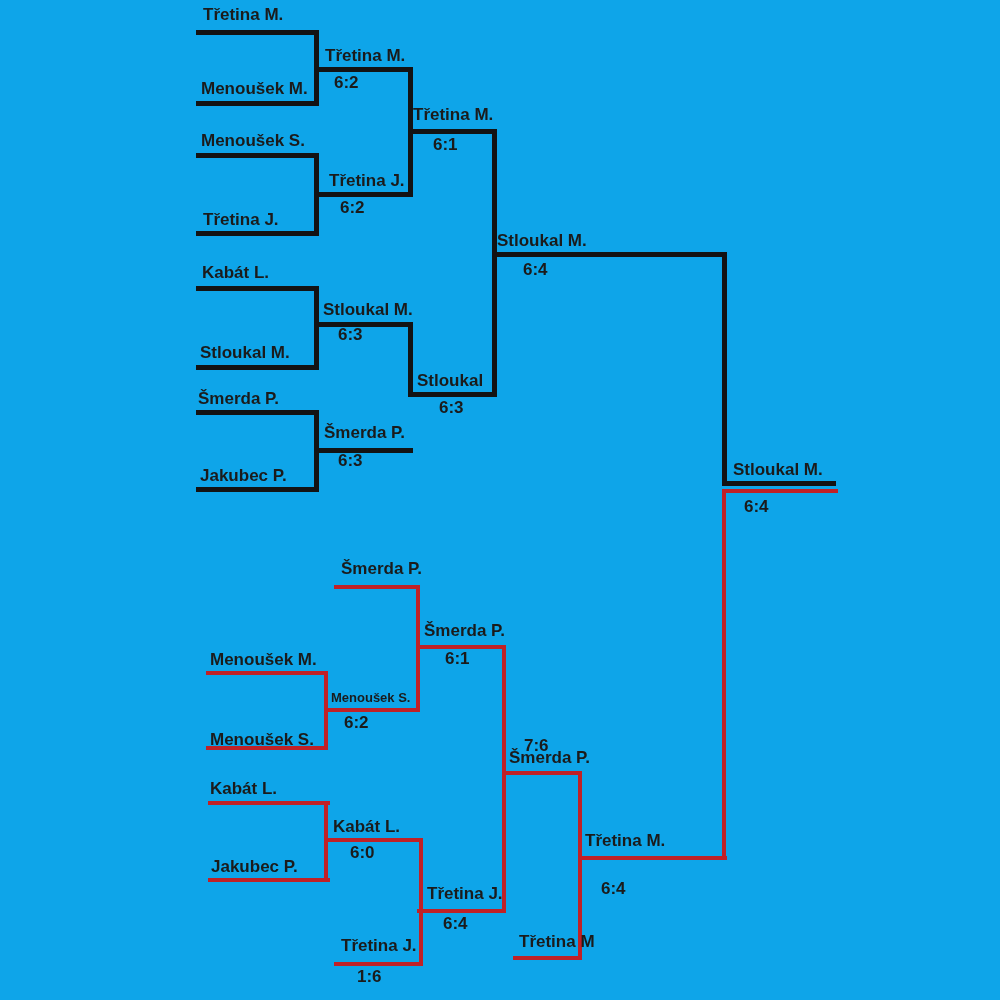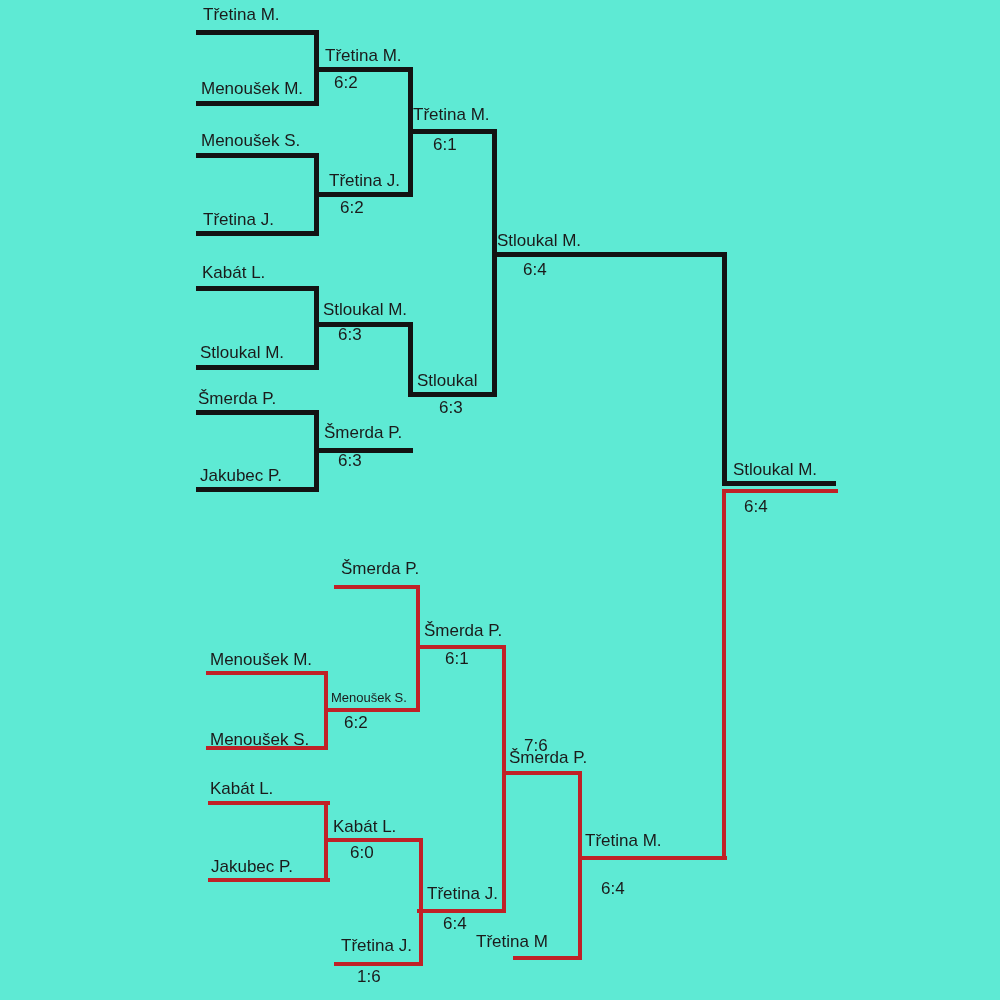--- a/index.html
+++ b/index.html
@@ -1,23 +1,24 @@
 <!DOCTYPE html>
 <html><head>
 <meta charset="utf-8">
 <title>Bracket</title>
 <style>
   html,body{margin:0;padding:0;background:#ffffff;}
   .stage{
     position:relative;
     width:1000px;height:1000px;
-    background:#5eead4;
+    background:#0ea5e9;
     font-family:"Liberation Sans", sans-serif;
     color:var(--tx,#1b1b1b);
     overflow:hidden;
+    font-weight:bold;
   }
   .lbl{
     position:absolute;
     font-size:17px;
     line-height:20px;
     white-space:nowrap;
     color:var(--tx,#1b1b1b);
   }
   .lbl.small{font-size:13px;line-height:16px;}
   .hb{position:absolute;height:5px;background:var(--wb,#111);}
@@ -139,18 +140,18 @@
 
   <div class="lbl" style="left:424px;top:621px">Šmerda P.</div>
   <div class="lbl" style="left:445px;top:649px">6:1</div>
 
   <div class="lbl" style="left:427px;top:884px">Třetina J.</div>
   <div class="lbl" style="left:443px;top:914px">6:4</div>
 
   <div class="lbl" style="left:509px;top:748px">Šmerda P.</div>
   <div class="lbl" style="left:524px;top:736px">7:6</div>
 
-  <div class="lbl" style="left:476px;top:932px">Třetina M</div>
+  <div class="lbl" style="left:519px;top:932px">Třetina M</div>
 
   <div class="lbl" style="left:585px;top:831px">Třetina M.</div>
   <div class="lbl" style="left:601px;top:879px">6:4</div>
 
 </div>
 
 </body></html>

